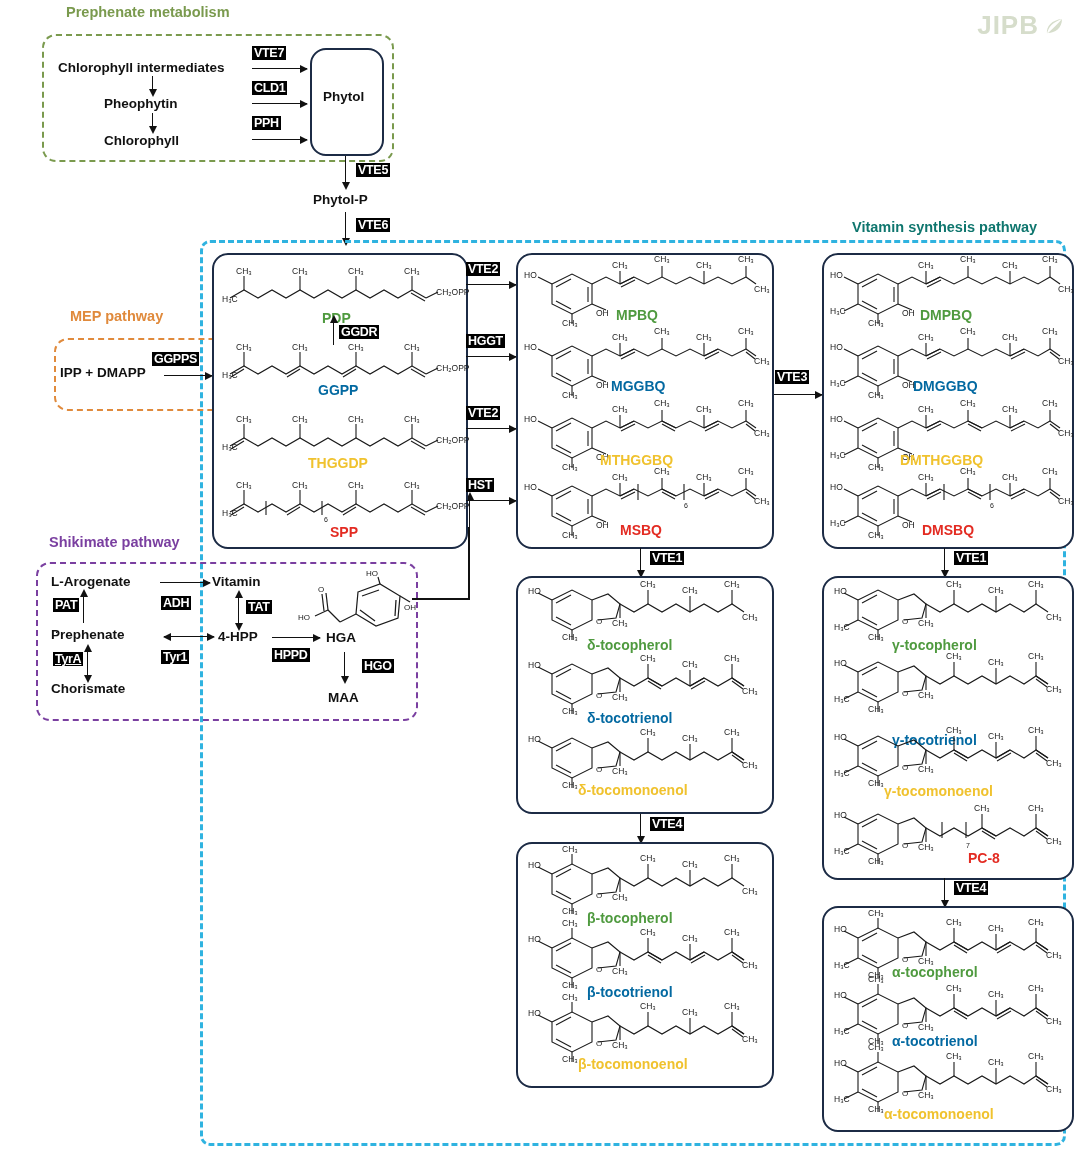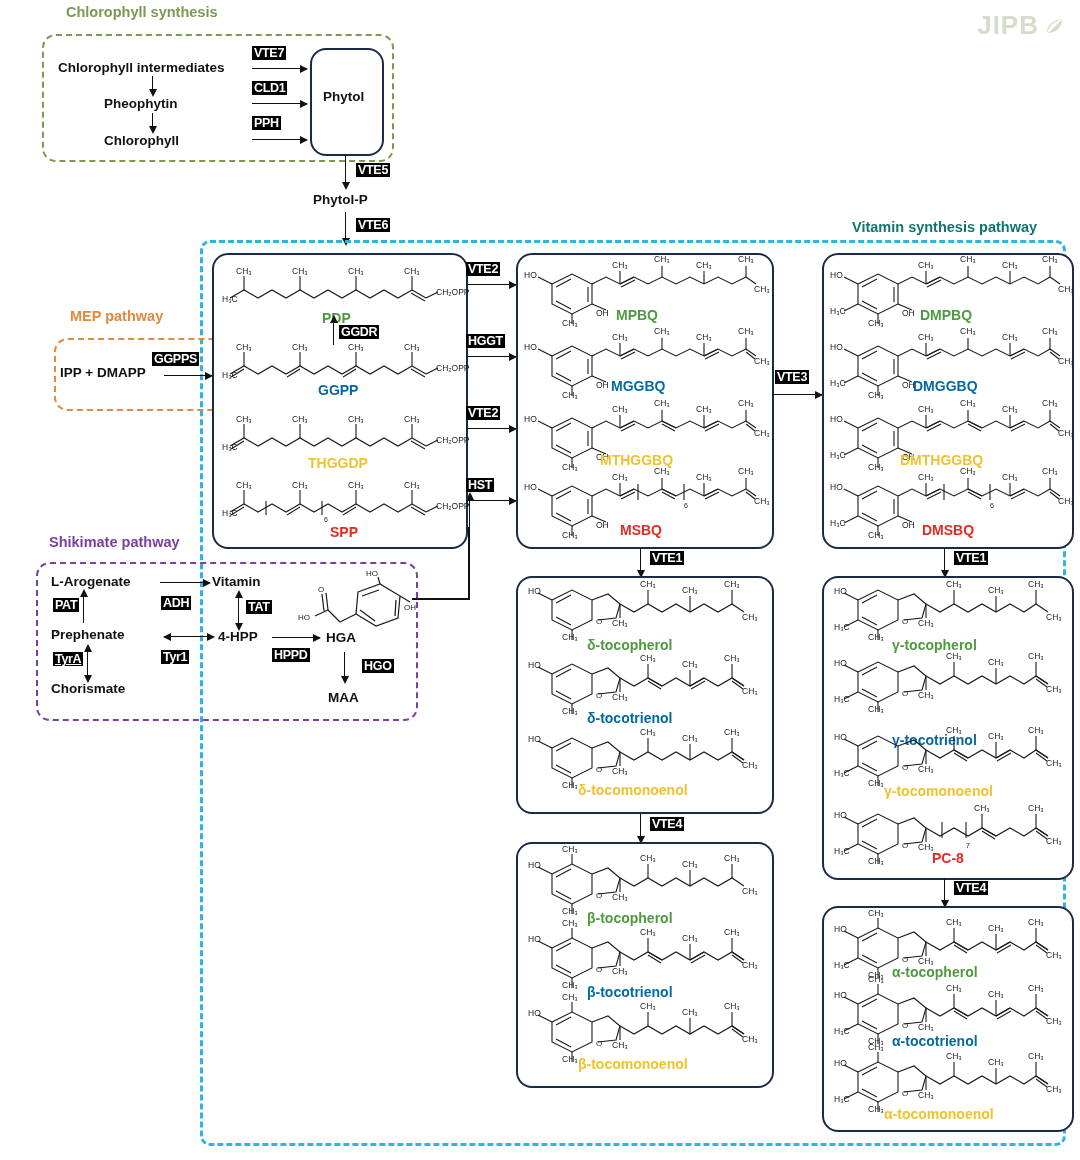--- a/index.html
+++ b/index.html
@@ -74,21 +74,21 @@
 <body>
 
 <div id="jipb">
   <span>JIPB</span><span class="leaf"><svg viewBox="0 0 20 20" width="20" height="20">
         <path d="M18 2 C8 3 2 9 3 17 C4 10 9 5 18 2 Z" fill="#d6ddcb"></path>
         <path d="M18 2 C14 7 9 11 4 16 C11 16 18 11 18 2 Z" fill="#d6ddcb"></path>
       </svg></span>
 </div>
 
 <div class="dashbox dash-green abs" style="left:42px;top:34px;width:348px;height:124px;"></div>
-<div class="regtitle t-green" style="left:62px;top:4px;">Chlorophyll synthesis</div>
+<div class="regtitle t-green" style="left:62px;top:4px;">Prephenate metabolism</div>
 
 <div class="meta" style="left:58px;top:60px;">Chlorophyll intermediates</div>
 <div class="meta" style="left:104px;top:96px;">Pheophytin</div>
 <div class="meta" style="left:104px;top:133px;">Chlorophyll</div>
 
 <div class="arr-d" style="left:152px;top:76px;height:13px;"></div>
 <div class="arr-d" style="left:152px;top:113px;height:13px;"></div>
 
 <div class="enz" style="left:252px;top:46px;">VTE7</div>
 <div class="arr-r" style="left:252px;top:68px;width:55px;"></div>
@@ -799,21 +799,21 @@
  <text x="0" y="46" font-size="8.5">H₃C</text>
  <text x="34" y="56" font-size="8.5">CH₃</text>
  <text x="68" y="40" font-size="8">O</text>
  <text x="84" y="42" font-size="8.5">CH₃</text>
  <text x="132" y="40" font-size="7">7</text>
  <text x="140" y="3" font-size="8.5">CH₃</text>
  <text x="194" y="3" font-size="8.5">CH₃</text>
  <text x="212" y="36" font-size="8.5">CH₃</text>
 </svg>
 </div>
-<div class="cname c-red" style="left:932px;top:850px;">PC-8</div>
+<div class="cname c-red" style="left:968px;top:850px;">PC-8</div>
 
 <div class="arr-d" style="left:640px;top:814px;height:22px;"></div>
 <div class="enz" style="left:650px;top:817px;">VTE4</div>
 
 <div class="arr-d" style="left:944px;top:878px;height:22px;"></div>
 <div class="enz" style="left:954px;top:881px;">VTE4</div>
 
 <div class="cbox" style="left:516px;top:842px;width:254px;height:242px;"></div>
 
 <div class="struct" style="left:528px;top:858px;">

